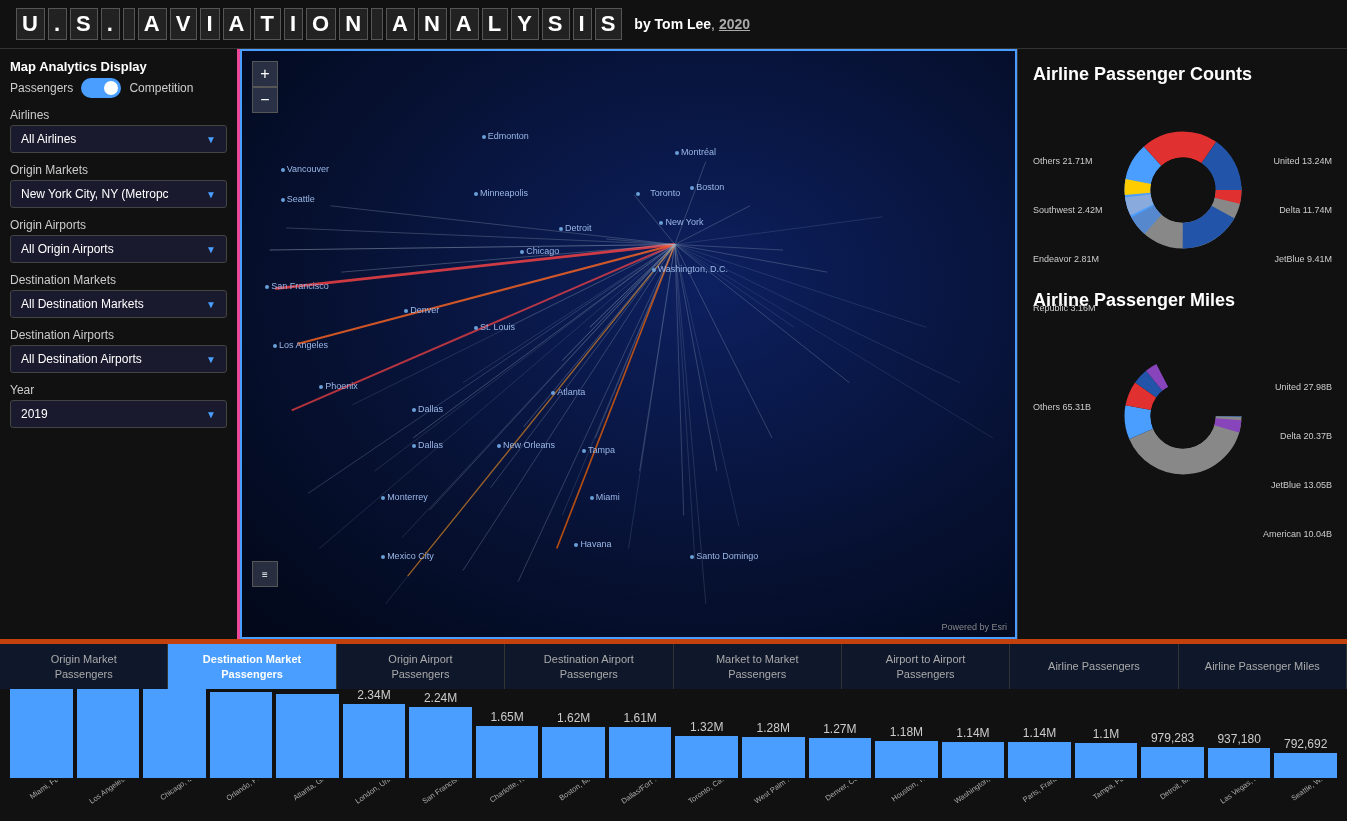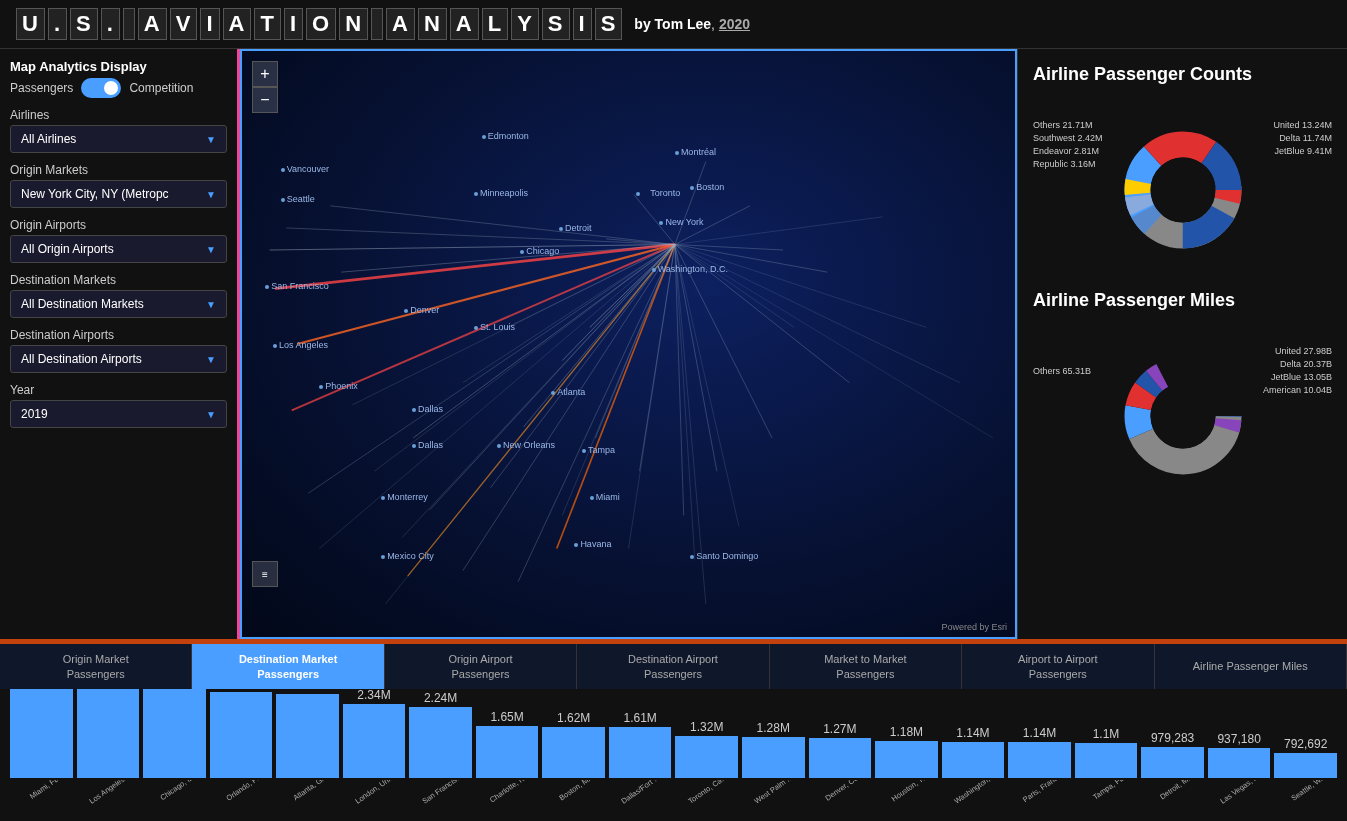--- a/index.html
+++ b/index.html
@@ -206,20 +206,21 @@
     .chart-section-title {
       font-size: 18px;
       font-weight: bold;
       color: #fff;
       margin-bottom: 15px;
     }
     .donut-label {
       font-size: 9px;
       color: #ccc;
       white-space: nowrap;
+      margin-top: 36px;
     }
 
     
     .bottom-tabs {
       display: flex;
       background: #0f172a;
       border-top: 5px solid #c2410c;
       height: 50px;
     }
     .tab {
@@ -627,20 +628,21 @@
   </div>
 </div>
 
 <div class="bottom-tabs">
   <div class="tab">Origin Market<br>Passengers</div>
   <div class="tab active">Destination Market<br>Passengers</div>
   <div class="tab">Origin Airport<br>Passengers</div>
   <div class="tab">Destination Airport<br>Passengers</div>
   <div class="tab">Market to Market<br>Passengers</div>
   <div class="tab">Airport to Airport<br>Passengers</div>
+  <div class="tab">Airline Passengers</div>
   <div class="tab">Airline Passenger Miles</div>
 </div>
 
 <div class="bottom-chart">
   <div class="bar-chart" id="bar-chart-container">
   <div class="bar-group">
         <div class="bar" style="height: 130px;"></div>
         <div class="bar-label-area">
           <div class="bar-label">Miami, FL</div>
         </div>

